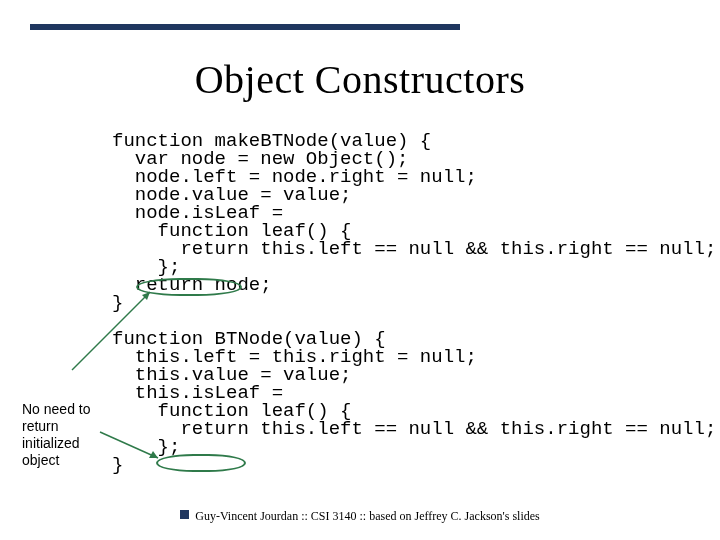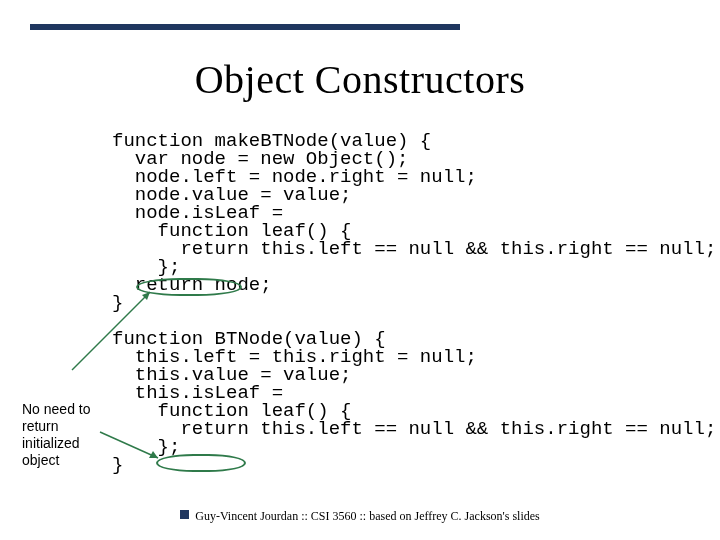--- a/index.html
+++ b/index.html
@@ -128,14 +128,14 @@
 <svg class="arrows" width="720" height="540">
   <line x1="72" y1="370" x2="150" y2="292" stroke="#2f7a4a" stroke-width="1.5"></line>
   <polygon points="150,292 142,295 147,300" fill="#2f7a4a"></polygon>
   <line x1="100" y1="432" x2="158" y2="458" stroke="#2f7a4a" stroke-width="1.5"></line>
   <polygon points="158,458 149,458 153,451" fill="#2f7a4a"></polygon>
 </svg>
 
 <div class="annotation">No need to return initialized object</div>
 
 <div class="footer">
-  <span class="square-bullet"></span><span>Guy-Vincent Jourdan :: CSI 3560 :: based on Jeffrey C. Jackson's slides</span>
+  <span class="square-bullet"></span><span>Guy-Vincent Jourdan :: CSI 3140 :: based on Jeffrey C. Jackson's slides</span>
 </div>
 
 </body></html>

